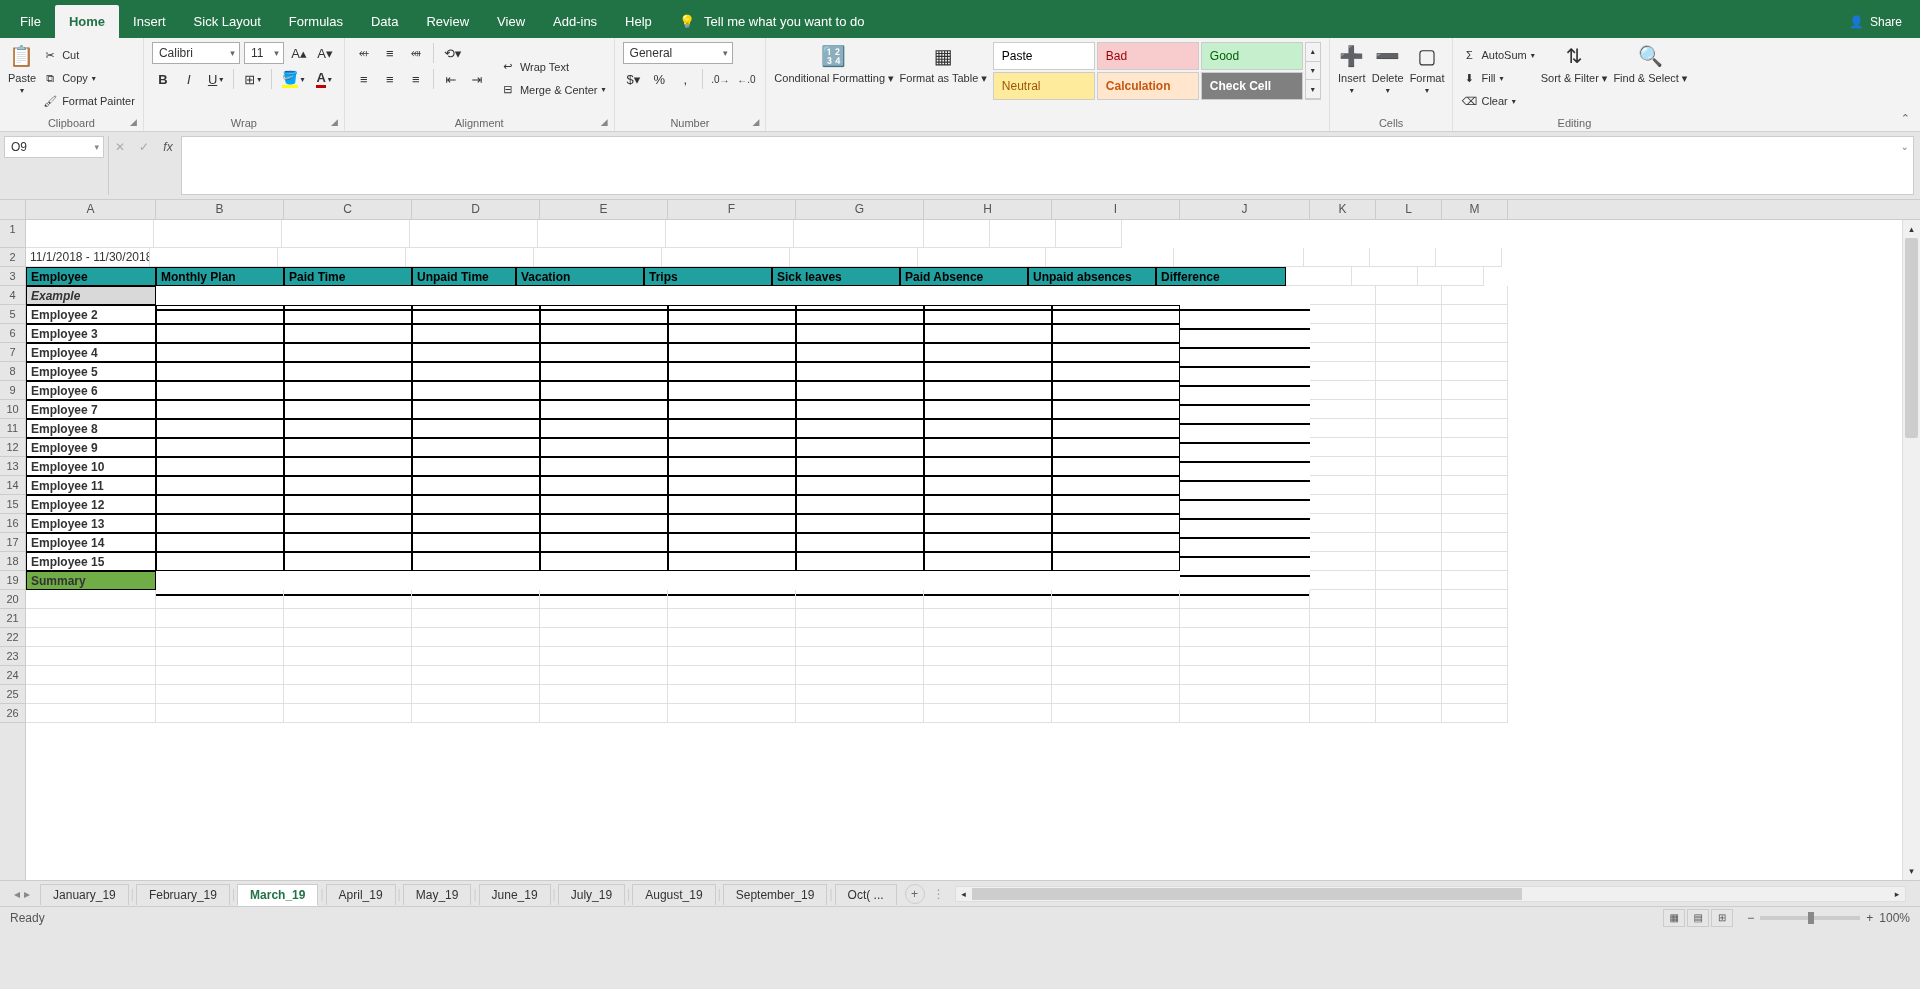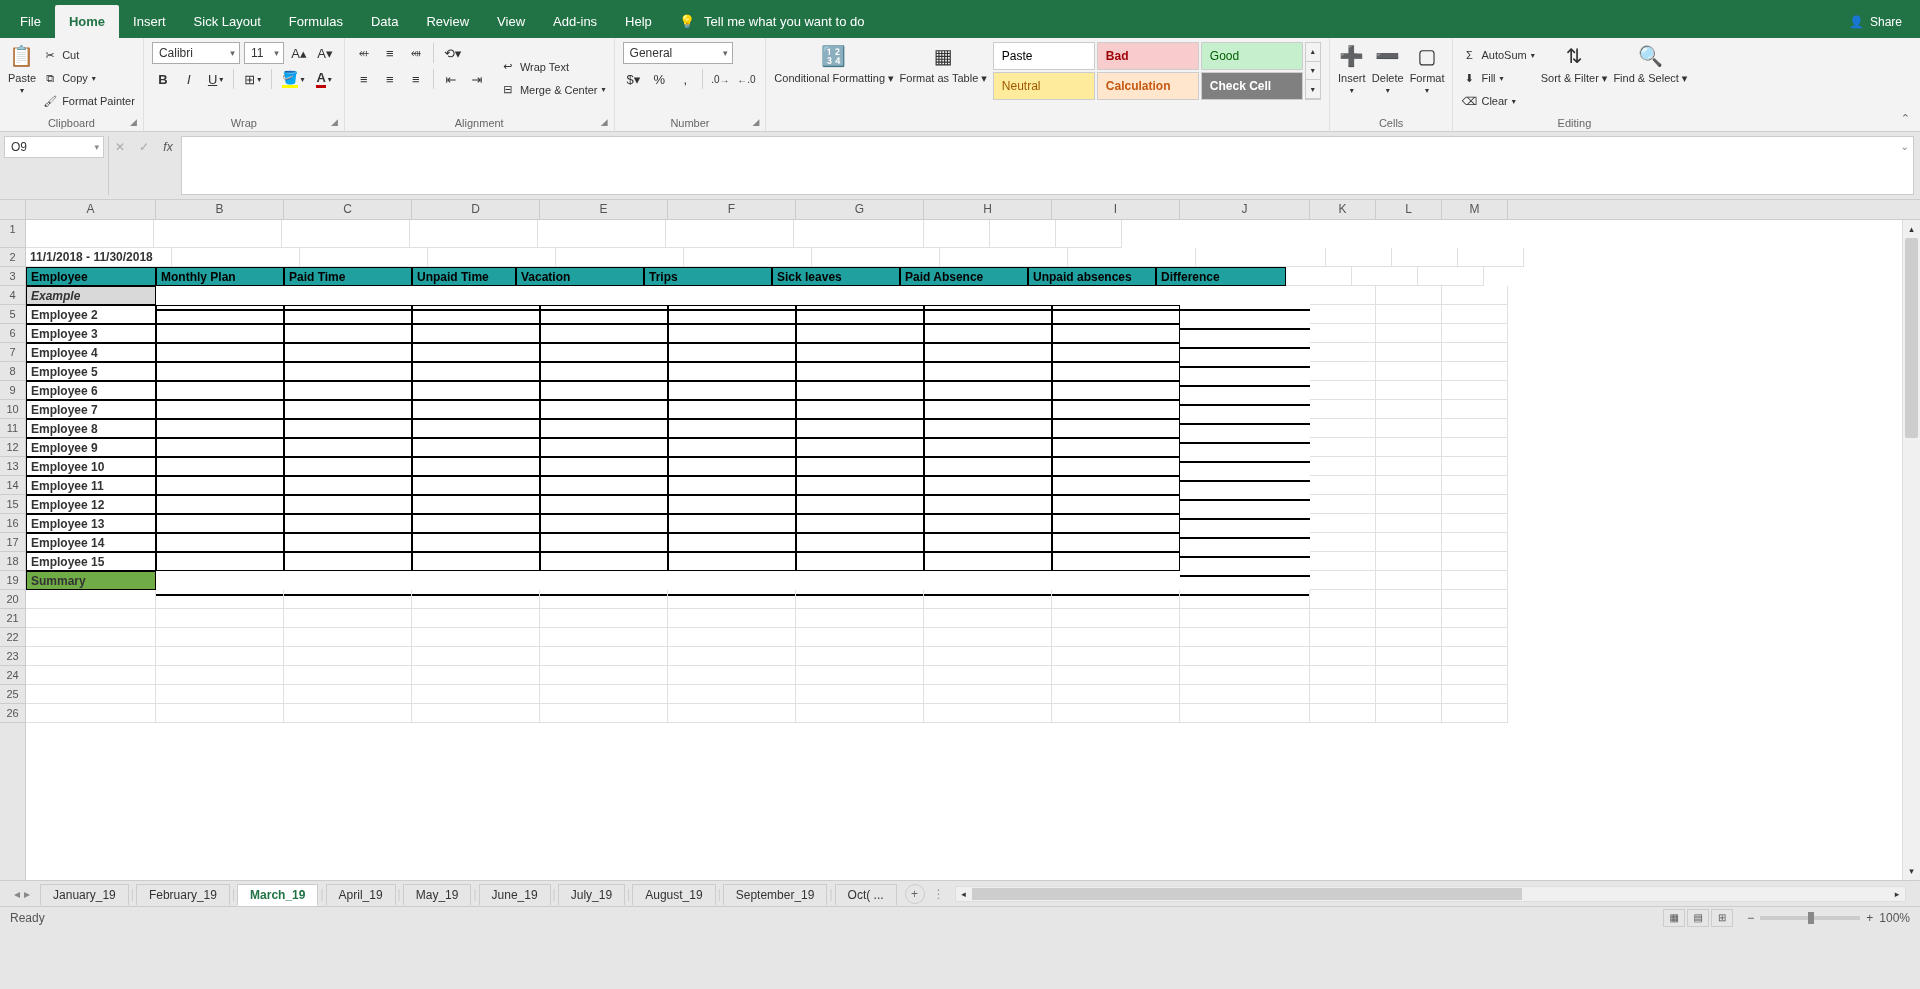--- a/index.html
+++ b/index.html
@@ -251,21 +251,21 @@
         <div class="ic">🔢</div>
         <div style="line-height:1.1;"><span>Conditional Formatting</span> ▾</div>
       </div>
       <div class="btn-col">
         <div class="ic">▦</div>
         <div style="line-height:1.1;"><span>Format as Table</span> ▾</div>
       </div>
       <div class="style-gal">
         <div id="style-cells-container" style="display:grid;grid-template-columns:repeat(3,102px);gap:2px;">
             <div class="style-cell" style="background: rgb(255, 255, 255); color: rgb(0, 0, 0);">Paste</div>
-            <div class="style-cell" style="background: rgb(248, 204, 204); color: rgb(156, 0, 6); font-weight: bold;">Bad</div>
+            <div class="style-cell" style="background: rgb(248, 204, 204); color: rgb(156, 0, 6);">Bad</div>
             <div class="style-cell" style="background: rgb(198, 239, 206); color: rgb(0, 97, 0);">Good</div>
             <div class="style-cell" style="background: rgb(255, 235, 156); color: rgb(156, 87, 0);">Neutral</div>
             <div class="style-cell" style="background: rgb(255, 230, 204); color: rgb(198, 89, 17); font-weight: 700;">Calculation</div>
             <div class="style-cell" style="background: rgb(128, 128, 128); color: rgb(255, 255, 255); font-weight: 700;">Check Cell</div>
           </div>
         <div class="style-scrl">
           <div>▴</div>
           <div>▾</div>
           <div>▾</div>
         </div>
@@ -398,21 +398,21 @@
           <div class="cell" style="width: 128px;"></div>
           <div class="cell" style="width: 128px;"></div>
           <div class="cell" style="width: 128px;"></div>
           <div class="cell" style="width: 128px;"></div>
           <div class="cell" style="width: 130px;"></div>
           <div class="cell" style="width: 66px;"></div>
           <div class="cell" style="width: 66px;"></div>
           <div class="cell" style="width: 66px;"></div>
         </div>
         <div class="row">
-          <div class="cell" style="width: 146px; font-weight: 700; text-align: center;">11/1/2018 - 11/30/2018</div>
+          <div class="cell" style="width: 124px; font-weight: 400; text-align: center;">11/1/2018 - 11/30/2018</div>
           <div class="cell" style="width: 128px;"></div>
           <div class="cell" style="width: 128px;"></div>
           <div class="cell" style="width: 128px;"></div>
           <div class="cell" style="width: 128px;"></div>
           <div class="cell" style="width: 128px;"></div>
           <div class="cell" style="width: 128px;"></div>
           <div class="cell" style="width: 128px;"></div>
           <div class="cell" style="width: 128px;"></div>
           <div class="cell" style="width: 130px;"></div>
           <div class="cell" style="width: 66px;"></div>

